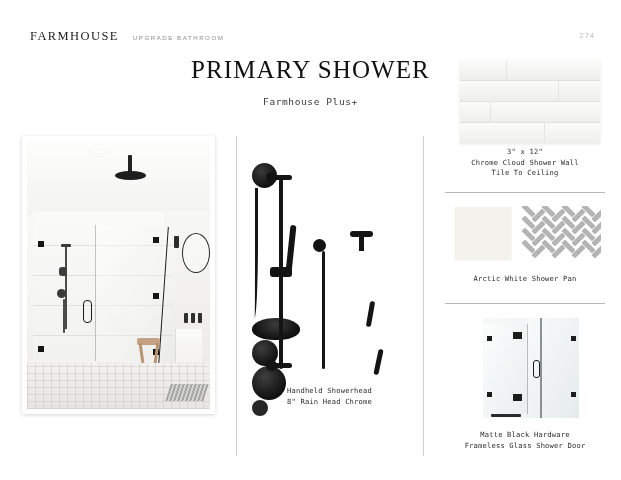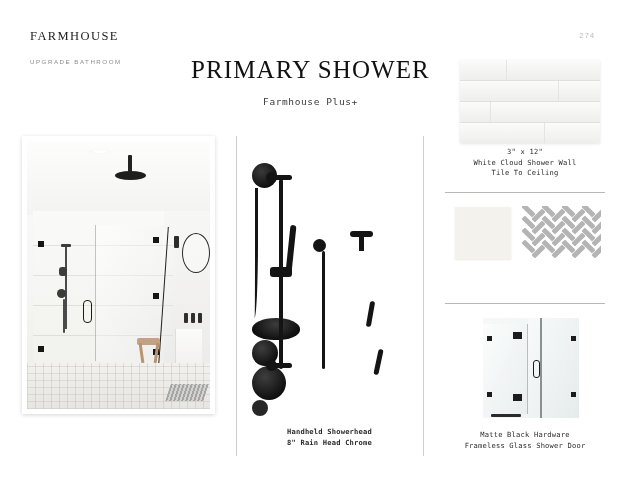--- a/index.html
+++ b/index.html
@@ -17,21 +17,20 @@
   }
 
   
   #brand-header {
     position: absolute;
     left: 30px;
     top: 29px;
     display: flex;
     align-items: baseline;
     gap: 14px;
-    flex-direction: column;
   }
   #brand-name {
     font-family: "Liberation Serif", serif;
     font-size: 12.5px;
     letter-spacing: 1.4px;
     color: #1d1d1d;
     white-space: nowrap;
   }
   #section-label {
     font-family: "Liberation Sans", sans-serif;
@@ -474,38 +473,38 @@
     <div class="fx" id="fx-rain-flange"></div>
     <div class="fx" id="fx-rain-arm"></div>
     <div id="fx-rain-head"></div>
     <div id="fx-valve1"></div>
     <div class="fx" id="fx-valve1-handle"></div>
     <div id="fx-valve2"></div>
     <div id="fx-valve2-inner"></div>
     <div class="fx" id="fx-valve2-handle"></div>
   </div>
 
-  <div class="caption" id="caption-fixtures" style="left:236px; top:427px; width:187px;font-weight:bold;">
+  <div class="caption" id="caption-fixtures" style="left:236px; top:386px; width:187px;">
     <div>Handheld Showerhead</div>
     <div>8" Rain Head Chrome</div>
   </div>
 
   <div id="tile-sample">
     <div class="tile-row" style="top:0px;"></div>
     <div class="tile-row" style="top:21px;"></div>
     <div class="tile-row" style="top:42px;"></div>
     <div class="tile-row" style="top:63px;"></div>
     <div class="tile-seam" style="left:46px; top:0px;"></div>
     <div class="tile-seam" style="left:98px; top:21px;"></div>
     <div class="tile-seam" style="left:30px; top:42px;"></div>
     <div class="tile-seam" style="left:84px; top:63px;"></div>
   </div>
   <div class="caption" id="caption-tile" style="left:435px; top:147px; width:180px;">
     <div>3" x 12"</div>
-    <div>White Cloud Shower Wall</div>
+    <div>Chrome Cloud Shower Wall</div>
     <div>Tile To Ceiling</div>
   </div>
 
   <div id="paint-swatch"></div>
   <div id="herringbone-sample">
     <div class="hb" style="left:2px;  top:2px;  transform:rotate(45deg);"></div>
     <div class="hb" style="left:12px; top:7px;  transform:rotate(-45deg);"></div>
     <div class="hb" style="left:2px;  top:14px; transform:rotate(45deg);"></div>
     <div class="hb" style="left:12px; top:19px; transform:rotate(-45deg);"></div>
     <div class="hb" style="left:2px;  top:26px; transform:rotate(45deg);"></div>
@@ -534,20 +533,21 @@
     <div class="hb" style="left:62px; top:2px;  transform:rotate(45deg);"></div>
     <div class="hb" style="left:72px; top:7px;  transform:rotate(-45deg);"></div>
     <div class="hb" style="left:62px; top:14px; transform:rotate(45deg);"></div>
     <div class="hb" style="left:72px; top:19px; transform:rotate(-45deg);"></div>
     <div class="hb" style="left:62px; top:26px; transform:rotate(45deg);"></div>
     <div class="hb" style="left:72px; top:31px; transform:rotate(-45deg);"></div>
     <div class="hb" style="left:62px; top:38px; transform:rotate(45deg);"></div>
     <div class="hb" style="left:72px; top:43px; transform:rotate(-45deg);"></div>
   </div>
   <div class="caption" id="caption-mosaic" style="left:435px; top:274px; width:180px;">
+    <div>Arctic White Shower Pan</div>
   </div>
 
   <div id="glassdoor-sample">
     <div id="gd-left"></div>
     <div id="gd-right"></div>
     <div id="gd-post"></div>
     <div class="gd-clip" style="left:4px;  top:18px;"></div>
     <div class="gd-clip" style="left:4px;  top:74px;"></div>
     <div class="gd-clip" style="left:30px; top:14px; width:9px; height:7px;"></div>
     <div class="gd-clip" style="left:30px; top:76px; width:9px; height:7px;"></div>

